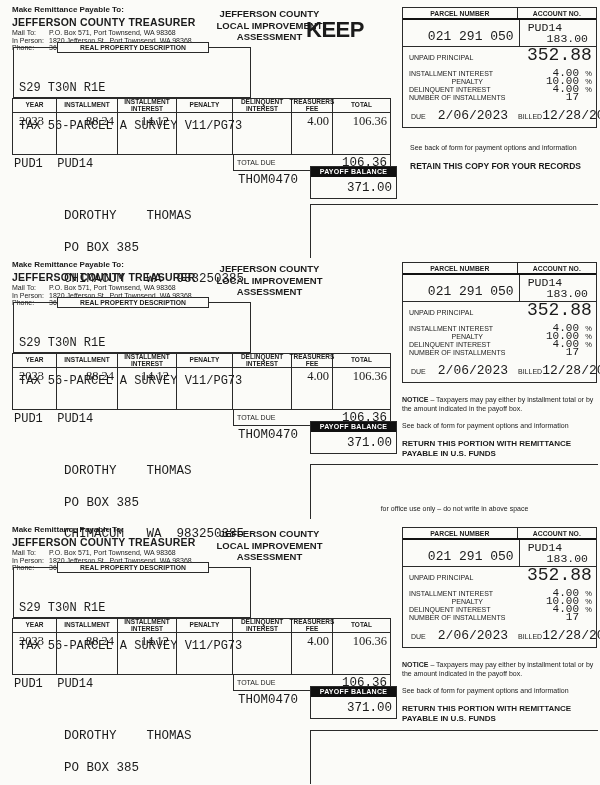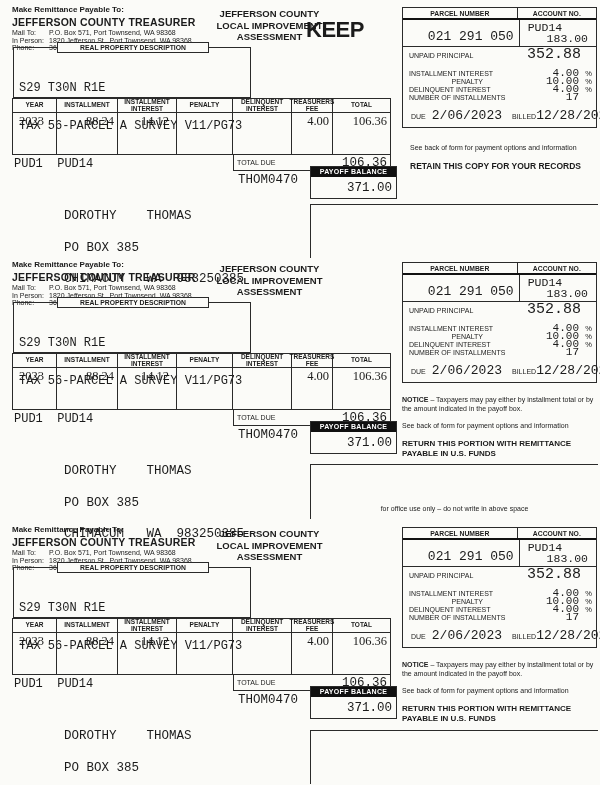--- a/index.html
+++ b/index.html
@@ -64,25 +64,25 @@
            font-size:11.5px; line-height:11px; padding-top:2px; }
   .pa1 { padding-left:8px; }
   .pa2 { text-align:right; padding-right:8px; }
   .pbody { padding:4px 4px 0 6px; }
   .prow { display:flex; align-items:baseline; height:8px; }
   .prow.main { height:13px; margin-bottom:5px; }
   .plbl { flex:1; font-size:7px; }
   .plbl.pr { text-align:right; padding-right:44px; }
   .pval { width:52px; font-family:"Liberation Mono","DejaVu Sans Mono",monospace; font-size:11px;
           text-align:right; line-height:8px; }
-  .pval.big { font-size:15px;margin-left:40px; }
+  .pval.big { font-size:18px;margin-left:40px; }
   .ppct { width:13px; text-align:right; font-size:7.5px; }
   .pdue { position:absolute; left:8px; right:5px; bottom:4px; display:flex; align-items:baseline; }
   .due-l { font-size:7px; }
-  .due-d { font-family:"Liberation Mono","DejaVu Sans Mono",monospace; font-size:13px; margin-left:6px; }
+  .due-d { font-family:"Liberation Mono","DejaVu Sans Mono",monospace; font-size:13px; margin-left:12px; }
   .bl { margin-left:10px; }
   .bd { margin-left:auto; }
 
   .note-see { position:absolute; left:410px; top:144px; font-size:7px; }
   .note-retain { position:absolute; left:410px; top:161px; font-size:8.5px; font-weight:bold; }
   .note-notice { position:absolute; left:402px; top:140px; width:198px; font-size:7px; line-height:9px; }
   .nb { font-weight:bold; }
   .note-see.s23 { left:402px; top:167px; }
   .note-return { position:absolute; left:402px; top:184px; width:196px; font-size:8px; font-weight:bold; line-height:9.5px; }
 

